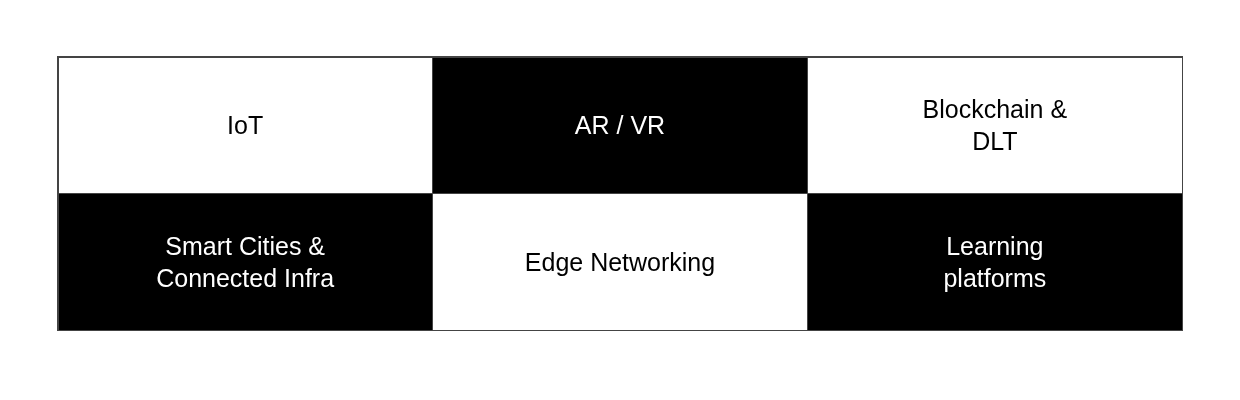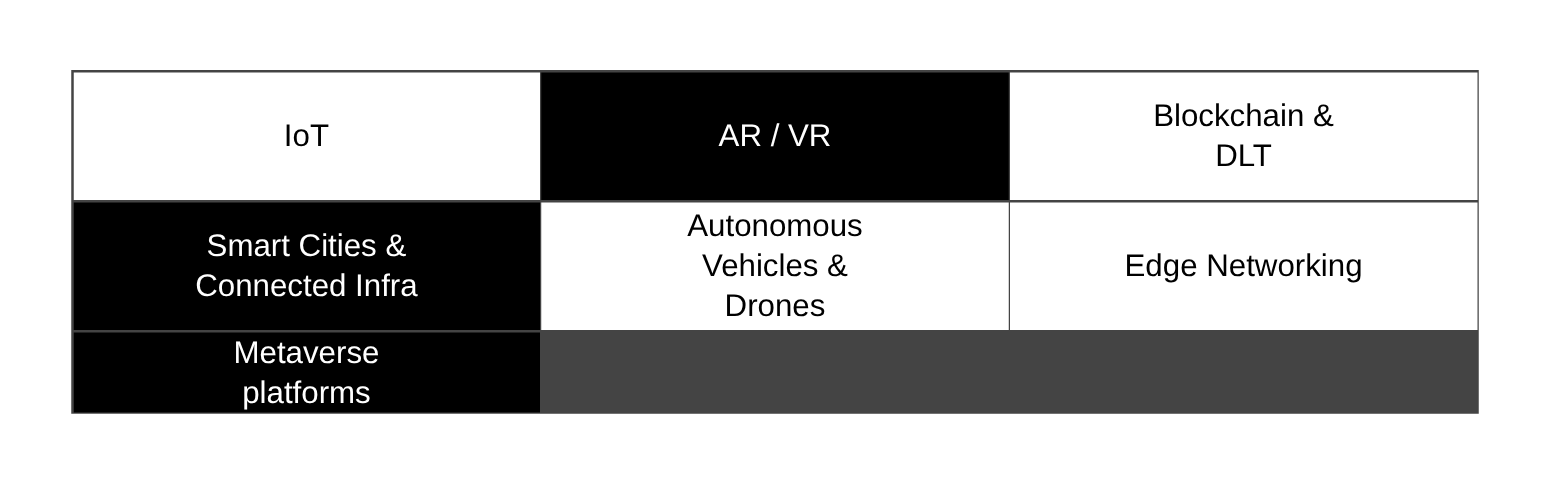--- a/index.html
+++ b/index.html
@@ -70,24 +70,19 @@
   </div>
   <div class="cell light">
     <span class="cell-label">Blockchain &amp;
 DLT</span>
   </div>
   <div class="cell dark">
     <span class="cell-label">Smart Cities &amp;
 Connected Infra</span>
   </div>
   <div class="cell light">
-    <span class="cell-label">Autonomous
-Vehicles &amp;
-Drones</span>
-  </div>
-  <div class="cell light">
     <span class="cell-label">Edge Networking</span>
   </div>
   <div class="cell dark">
-    <span class="cell-label">Metaverse
+    <span class="cell-label">Learning
 platforms</span>
   </div>
 </div>
 
 </body></html>

